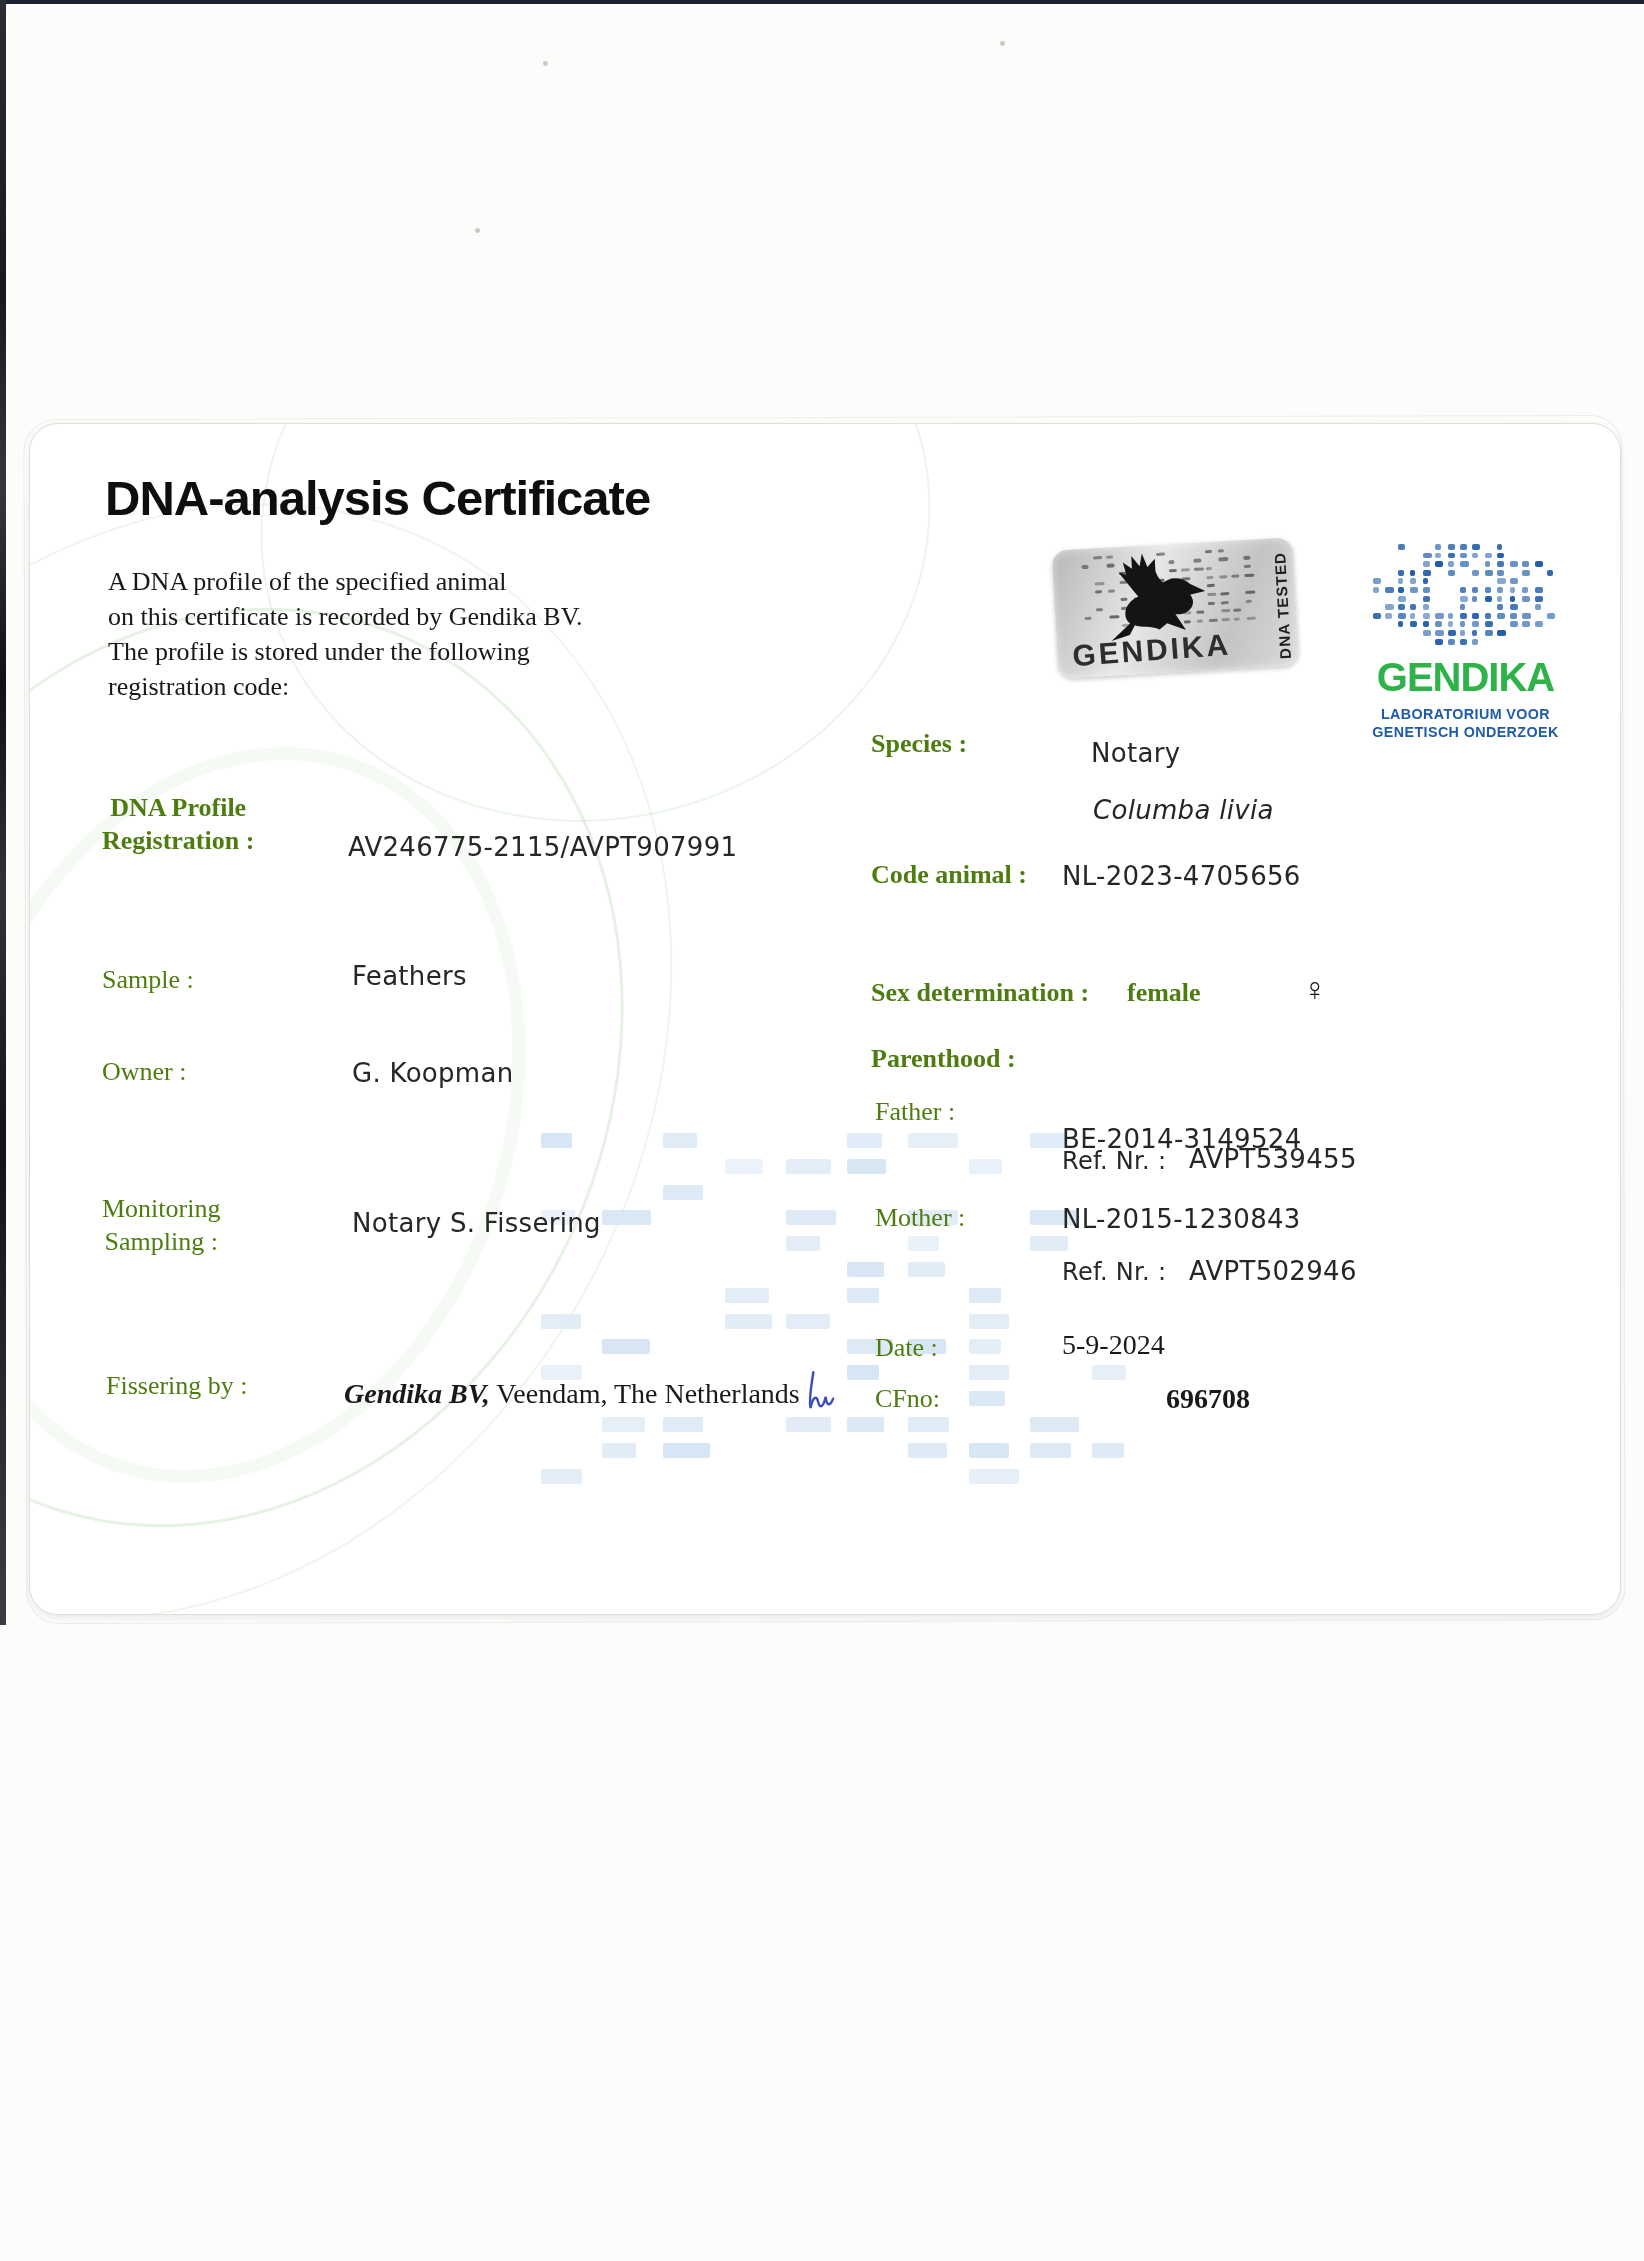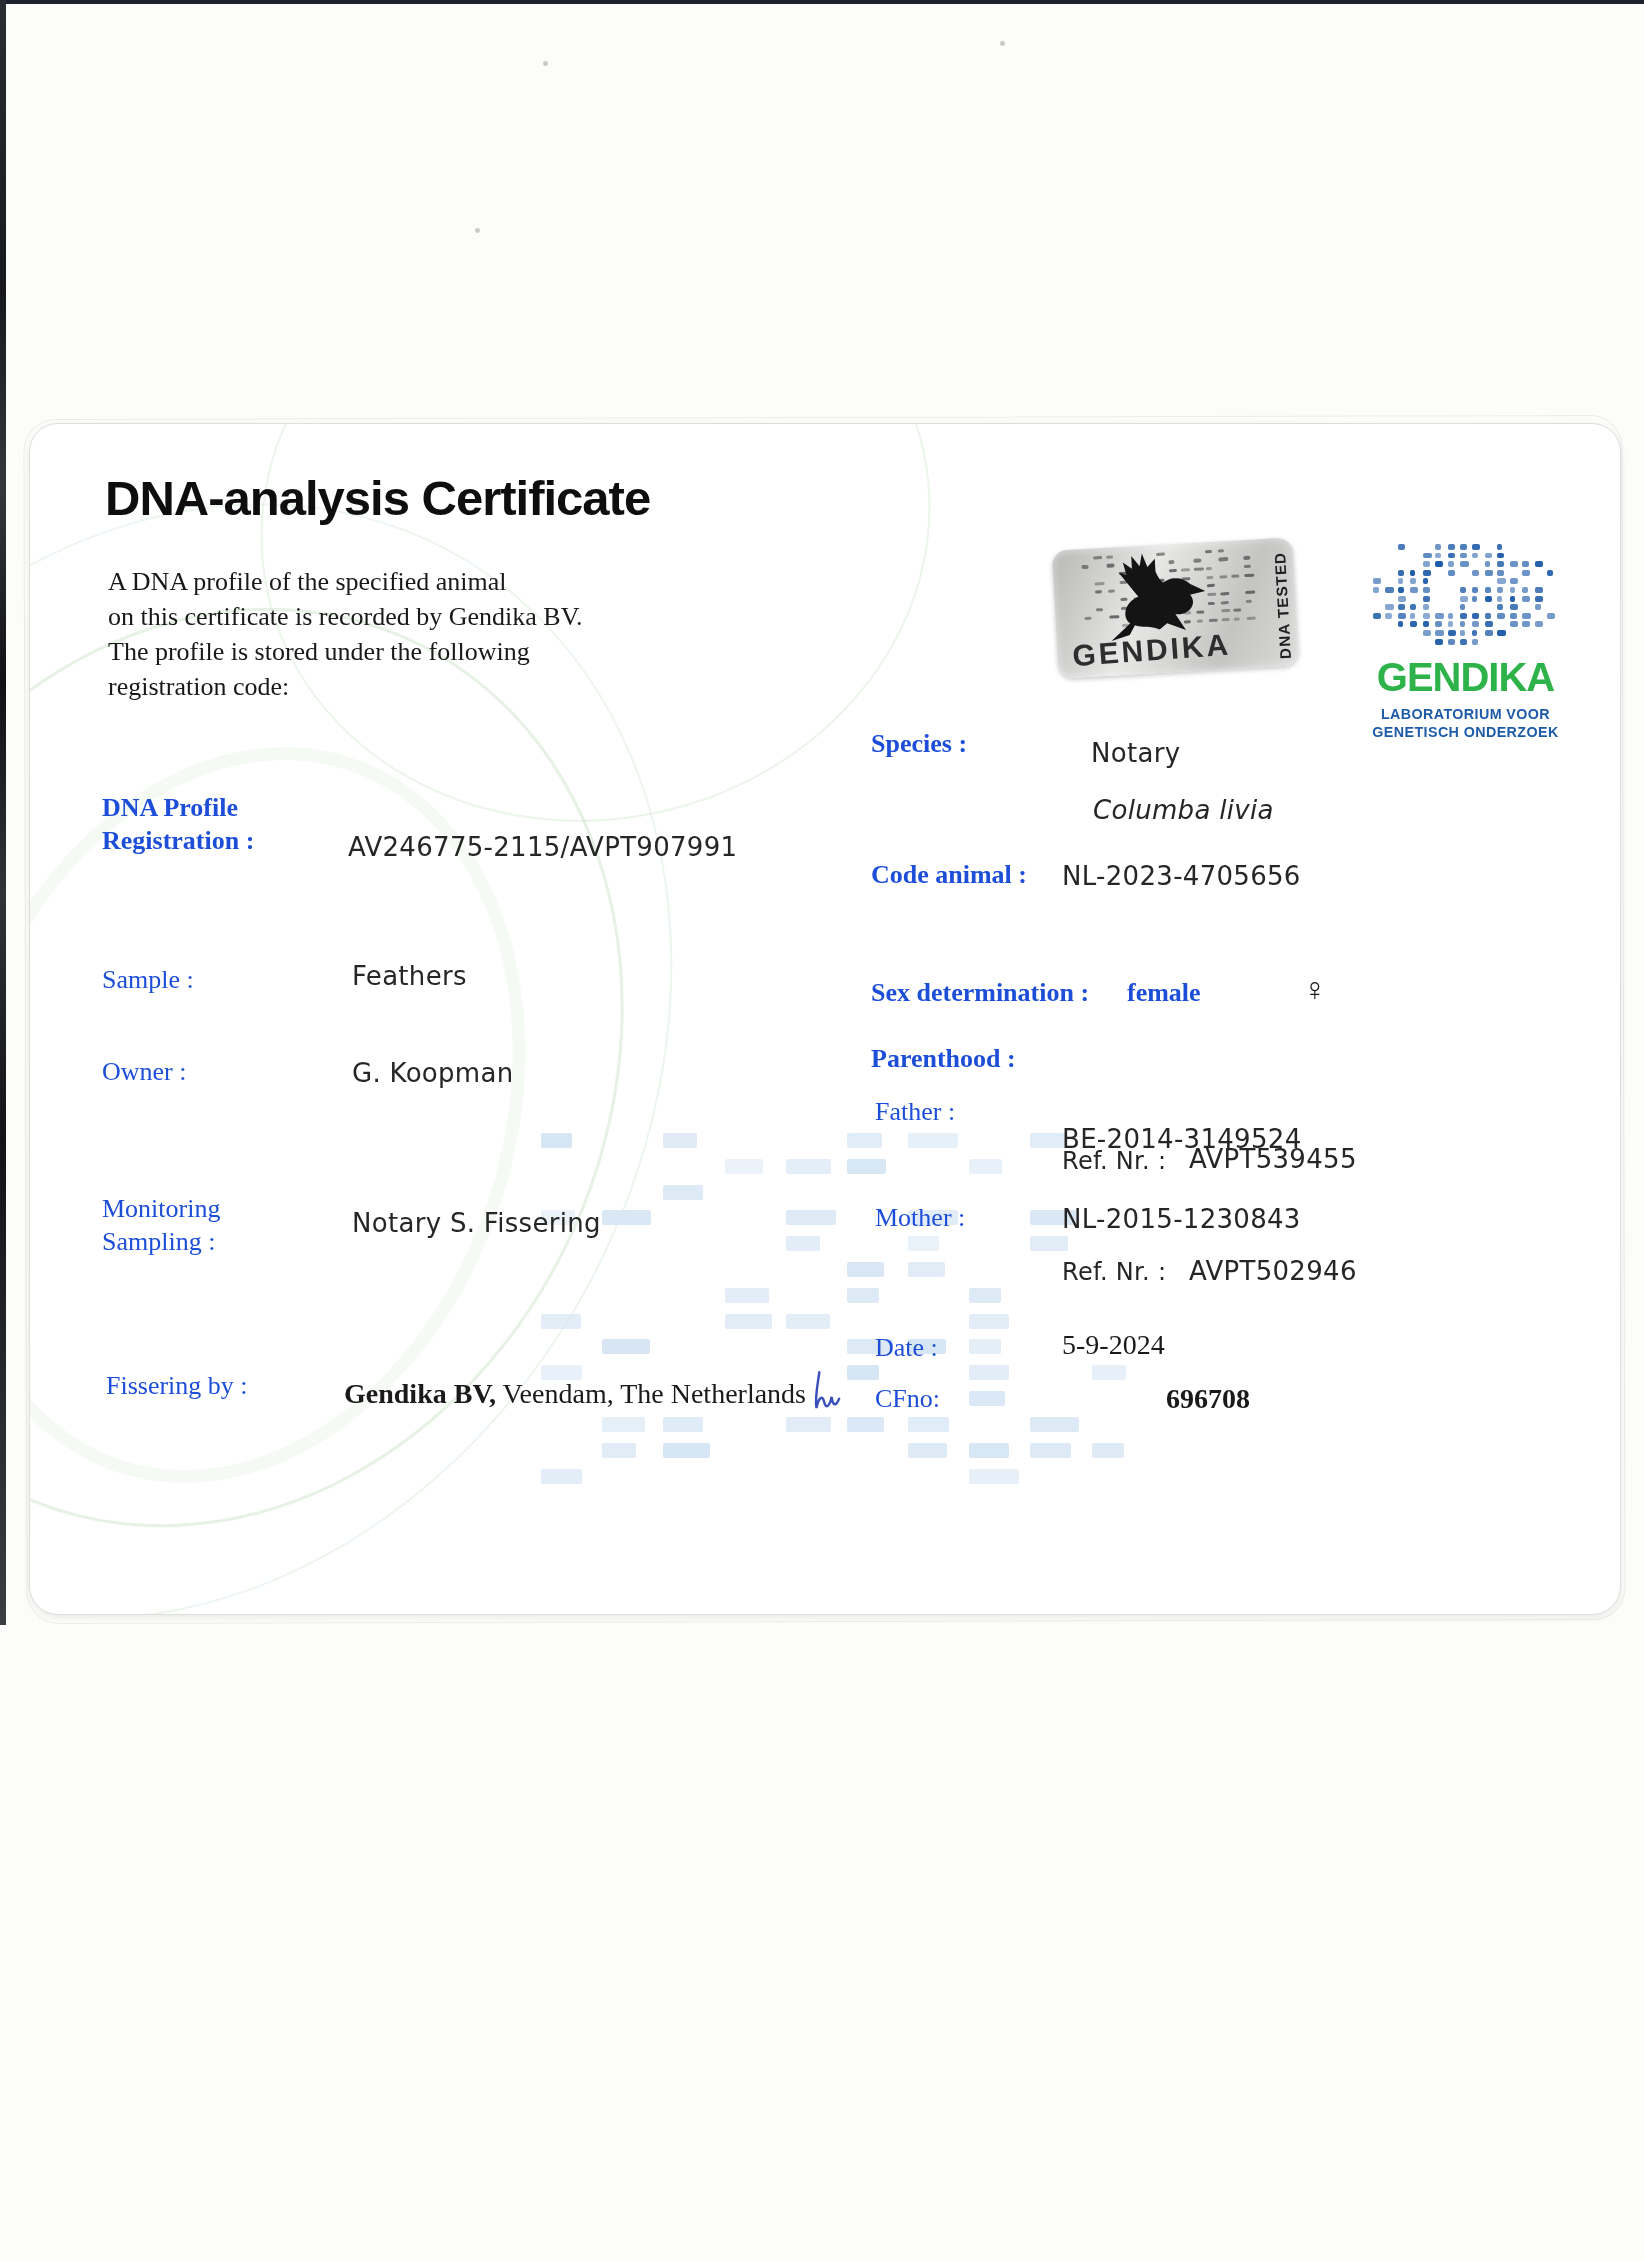--- a/index.html
+++ b/index.html
@@ -31,21 +31,21 @@
   .dash.dark{background:#3d3d3d;}
   .dash.navy{background:#1e5ba8;}
 
   .gelwm{position:absolute;left:511px;top:709px;width:617px;height:368px;z-index:1;}
 
   .abs{position:absolute;z-index:2;}
   .title{left:75px;top:46px;font-family:"Liberation Sans",sans-serif;font-weight:bold;
          font-size:49px;letter-spacing:-1px;color:#0e0e0e;}
   .intro{left:78px;top:140px;font-size:26px;line-height:35px;white-space:pre-line;color:#191919;}
 
-  .lbl{font-size:26px;color:#1d4ed8;white-space:pre-line;line-height:32.5px;}
+  .lbl{font-size:26px;color:#4d7c0f;white-space:pre-line;line-height:32.5px;text-align:center;}
   .lbl.b{font-weight:bold;}
   .val{font-family:"DejaVu Sans",sans-serif;font-size:26px;color:#262626;letter-spacing:0.3px;}
   .val.sm{font-size:24px;}
   .val.i{font-style:italic;}
   .serifval{font-size:28px;color:#1a1a1a;}
 
   
   .stamp{left:1025px;top:120px;width:241px;height:128px;border-radius:15.3px;transform:rotate(-3.2deg);
          background:linear-gradient(115deg,#b7b7b6,#e7e7e6 38%,#c4c4c3 72%,#dadad9);
          box-shadow:0 1.9px 4.8px rgba(0,0,0,0.22), inset 0 0 9.6px rgba(255,255,255,0.55);overflow:hidden;}
@@ -340,21 +340,21 @@
 
     <div class="abs lbl" style="left:72px;top:632px;">Owner :</div>
     <div class="abs val" style="left:322px;top:634px;">G. Koopman</div>
 
     <div class="abs lbl" style="left:72px;top:769px;">Monitoring
 Sampling :</div>
     <div class="abs val" style="left:322px;top:784px;">Notary S. Fissering</div>
 
     <div class="abs lbl" style="left:76px;top:946px;">Fissering by :</div>
     <div class="abs serifval" style="left:314px;top:946px;white-space:nowrap;">
-      <span style="font-weight:bold;">Gendika BV,</span><span> Veendam, The Netherlands</span><svg class="sig" width="34" height="46" viewBox="0 0 36 48">
+      <span style="font-weight:bold;font-style:italic;">Gendika BV,</span><span> Veendam, The Netherlands</span><svg class="sig" width="34" height="46" viewBox="0 0 36 48">
           <path d="M12 2 C10 16 7 30 9 40 C11 30 15 25 17 33 C19 42 23 38 25 28 C26 36 29 40 33 30" fill="none" stroke="#3c50bd" stroke-width="2.6" stroke-linecap="round"></path>
         </svg>
     </div>
 
     <div class="abs lbl b" style="left:841px;top:304px;">Species :</div>
     <div class="abs val" style="left:1061px;top:314px;">Notary</div>
     <div class="abs val i" style="left:1063px;top:371px;">Columba livia</div>
 
     <div class="abs lbl b" style="left:841px;top:435px;">Code animal :</div>
     <div class="abs val" style="left:1032px;top:437px;">NL-2023-4705656</div>

